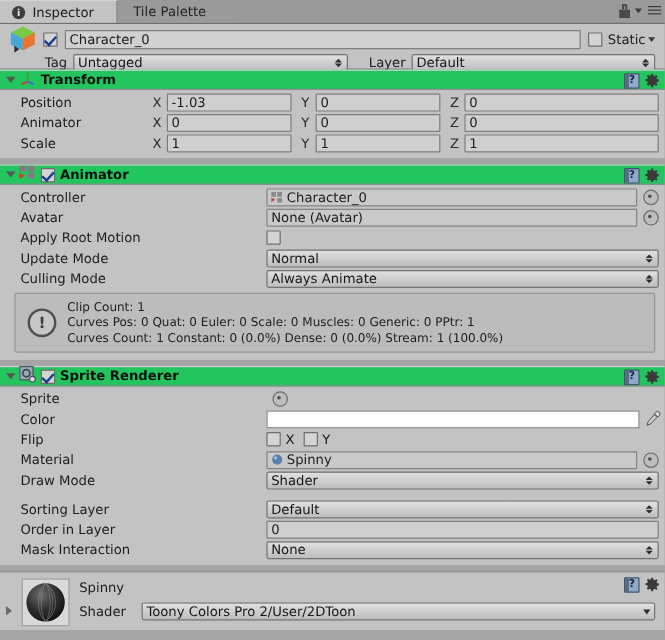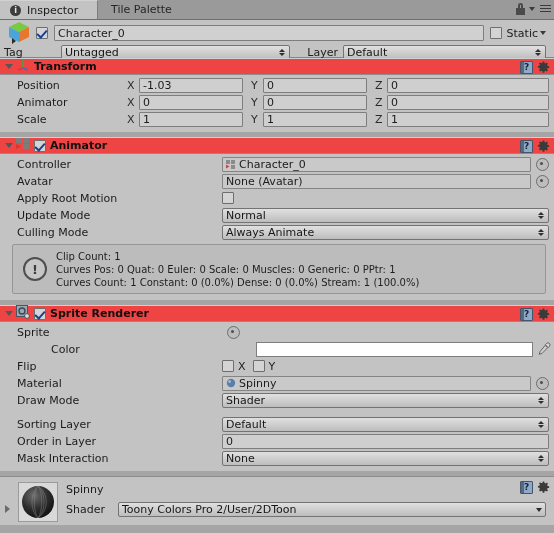--- a/index.html
+++ b/index.html
@@ -69,21 +69,21 @@
   .updn i{display:block;width:0;height:0;border-left:3px solid transparent;
     border-right:3px solid transparent;}
   .updn i.u{border-bottom:3px solid #2e2e2e;}
   .updn i.d{border-top:3px solid #2e2e2e;}
   .radio-o{width:11px;height:11px;border-radius:50%;border:1px solid #6d6d6d;
     background:#bdbdbd;position:relative;flex:0 0 auto;}
   .radio-o::after{content:"";position:absolute;left:3px;top:3px;width:3px;height:3px;
     border-radius:50%;background:#4e4e4e;}
 
   
-  .comphdr{background:#ef4444;border-top:1px solid #d0d0d0;
+  .comphdr{background:#22c55e;border-top:1px solid #d0d0d0;
     border-bottom:1px solid #8d8d8d;height:17px;display:flex;align-items:center;
     padding-left:5px;box-sizing:border-box;position:relative;}
   .comphdr .title{font-weight:bold;font-size:11px;color:#101010;margin-left:4px;}
   .foldout{width:0;height:0;border-left:4px solid transparent;
     border-right:4px solid transparent;border-top:5px solid #565656;
     margin-right:3px;flex:0 0 auto;}
   .hdricons{position:absolute;right:4px;top:2px;display:flex;align-items:center;gap:4px;}
   .help-ico{width:13px;height:13px;background:#8fa9c8;border:1px solid #44546b;
     border-radius:1px;position:relative;box-sizing:border-box;}
   .help-ico::before{content:"?";position:absolute;left:0;right:0;top:-1px;
@@ -161,21 +161,21 @@
           <polygon points="6,18 10,21 6,24" fill="#2b2b2b"></polygon>
         </svg>
       </span>
       <span class="chk on"></span>
       <span class="txtfield" style="flex:1;margin:0 6px 0 6px;height:16px;background:#d0d0d0;">Character_0</span>
       <span class="chk"></span>
       <span style="margin:0 2px 0 5px;">Static</span>
       <span class="tri-dn" style="margin-right:4px;"></span>
     </div>
     <div class="row2">
-      <span style="width:52px;text-align:left;padding-right:5px;">Tag</span>
+      <span style="width:52px;text-align:right;padding-right:5px;">Tag</span>
       <span class="popup" style="width:229px;">
         <span>Untagged</span>
         <span class="updn">
             <i class="u"></i>
             <i class="d"></i>
           </span>
       </span>
       <span style="width:48px;text-align:right;padding-right:5px;">Layer</span>
       <span class="popup" style="flex:1;margin-right:4px;">
         <span>Default</span>
@@ -336,21 +336,21 @@
           </svg>
       </span>
     </span>
   </div>
   <div class="body">
     <div class="prow">
       <span class="plabel" style="width:205px;">Sprite</span>
       <span class="radio-o" style="margin:0 5px;"></span>
     </div>
     <div class="prow">
-      <span class="plabel" style="width:205px;margin-left:34px;">Color</span>
+      <span class="plabel" style="width:205px;">Color</span>
       <span class="colorfield" style="flex:1;"></span>
       <span class="eyedrop" style="margin:0 3px 0 4px;">
         <svg width="14" height="14" viewBox="0 0 14 14">
           <path d="M9.5 1.5a2 2 0 012.9 2.8l-1.2 1.2-2.8-2.8z" fill="#d8d8d8" stroke="#4a4a4a" stroke-width="0.8"></path>
           <path d="M8.2 3.4l2.4 2.4-5.6 5.6-2.8.9.9-2.8z" fill="#cfcfcf" stroke="#4a4a4a" stroke-width="0.8"></path>
         </svg>
       </span>
     </div>
     <div class="prow">
       <span class="plabel" style="width:205px;">Flip</span>

